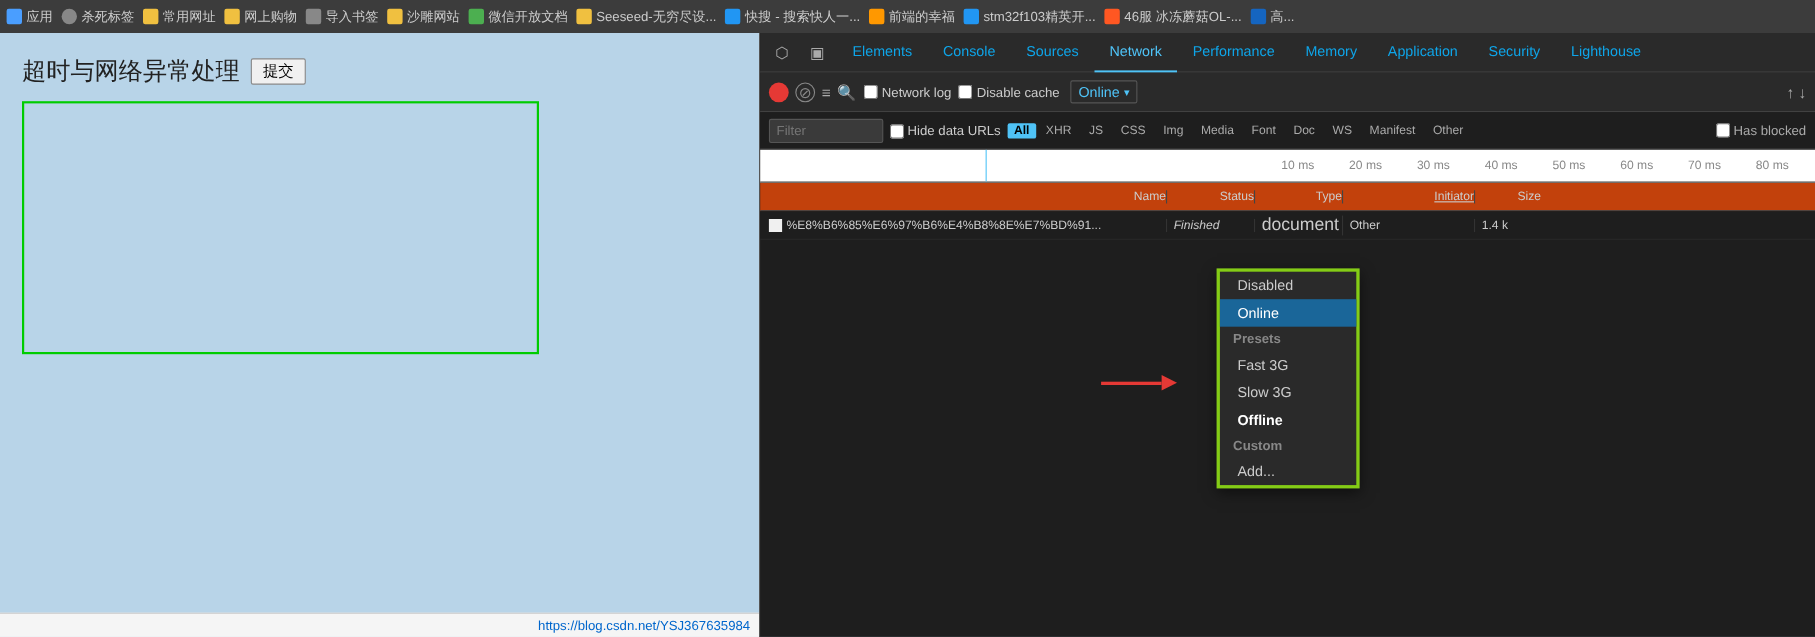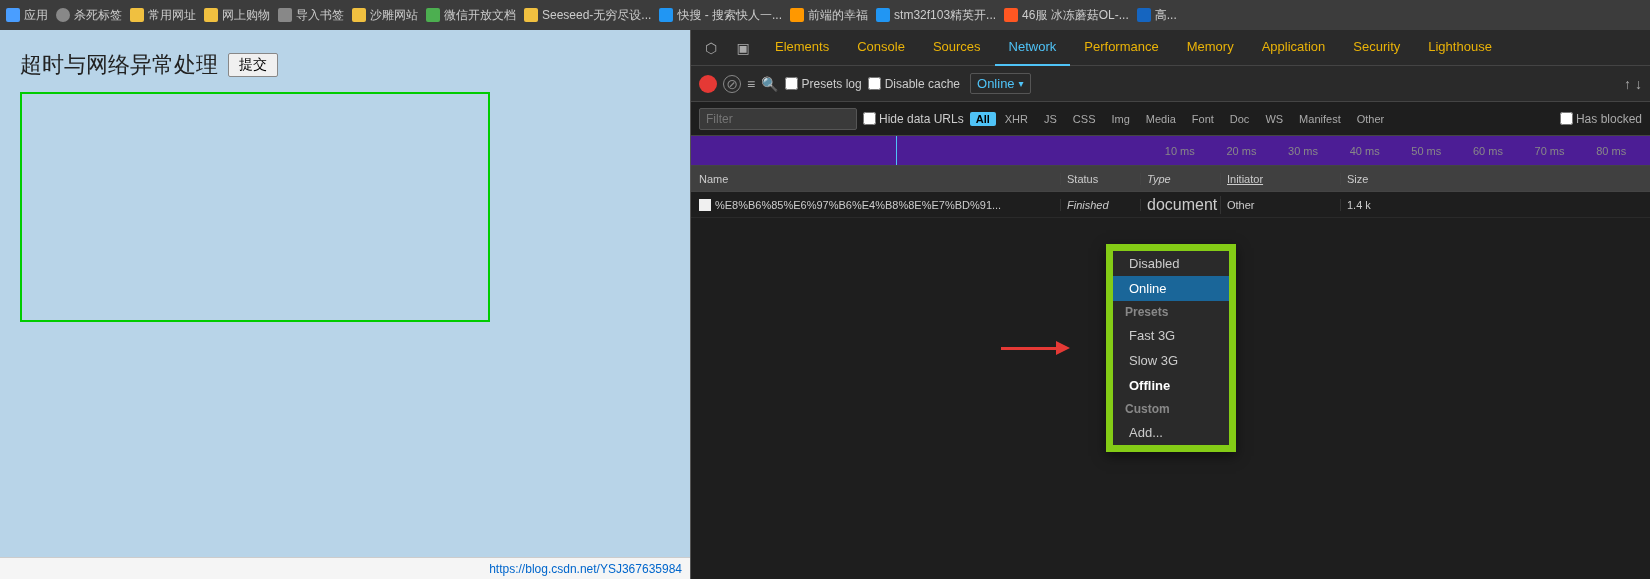--- a/index.html
+++ b/index.html
@@ -126,21 +126,21 @@
       color: #aaa;
       font-size: 14px;
       cursor: pointer;
       margin-right: 4px;
     }
     .devtools-tab {
       padding: 0 14px;
       height: 36px;
       display: flex;
       align-items: center;
-      color: #eab308;
+      color: #0ea5e9;
       font-size: 13px;
       cursor: pointer;
       border-bottom: 2px solid transparent;
     }
     .devtools-tab.active {
       color: #4fc3f7;
       border-bottom: 2px solid #4fc3f7;
     }
 
     
@@ -202,31 +202,31 @@
       height: 34px;
       background: #1e1e1e;
       display: flex;
       align-items: center;
       padding: 0 8px;
       gap: 6px;
       border-bottom: 1px solid #444;
     }
     .filter-input {
       height: 22px;
-      width: 158px;
+      width: 104px;
       background: #3a3a3a;
       border: 1px solid #555;
       color: #ccc;
       padding: 0 6px;
       font-size: 12px;
       border-radius: 2px;
     }
     .hide-urls-label {
       display: flex;
-      align-items: flex-start;
+      align-items: flex-end;
       gap: 3px;
       color: #ccc;
       font-size: 12px;
       cursor: pointer;
     }
     .filter-btn {
       padding: 1px 6px;
       font-size: 11px;
       border-radius: 2px;
       cursor: pointer;
@@ -253,21 +253,21 @@
       align-items: center;
       gap: 3px;
       color: #aaa;
       font-size: 12px;
       margin-left: auto;
     }
 
     
     .timeline-header {
       height: 30px;
-      background: #4c1d95;
+      background: #ffffff;
       display: flex;
       align-items: center;
       border-bottom: 1px solid #444;
       position: relative;
     }
     .col-name { width: 370px; color: #ccc; font-size: 12px; padding-left: 8px; flex-shrink: 0; border-right: 1px solid #444; }
     .col-status { width: 80px; color: #ccc; font-size: 12px; padding-left: 6px; flex-shrink: 0; border-right: 1px solid #444; }
     .timeline-ticks {
       flex: 1;
       display: flex;
@@ -279,28 +279,29 @@
     .timeline-tick {
       flex: 1;
       color: #888;
       font-size: 11px;
       text-align: center;
     }
 
     
     .table-header {
       height: 26px;
-      background: #404040;
+      background: #c2410c;
       display: flex;
       align-items: center;
       border-bottom: 1px solid #444;
+      text-align: right;
     }
     .th-name { width: 370px; color: #ccc; font-size: 11px; padding-left: 8px; flex-shrink: 0; border-right: 1px solid #444; }
     .th-status { width: 80px; color: #ccc; font-size: 11px; padding-left: 6px; flex-shrink: 0; border-right: 1px solid #444; }
-    .th-type { width: 80px; color: #ccc; font-size: 11px; padding-left: 6px; flex-shrink: 0; border-right: 1px solid #444; font-style: italic; }
+    .th-type { width: 80px; color: #ccc; font-size: 11px; padding-left: 6px; flex-shrink: 0; border-right: 1px solid #444; }
     .th-initiator { width: 120px; color: #ccc; font-size: 11px; padding-left: 6px; flex-shrink: 0; border-right: 1px solid #444; text-decoration: underline; }
     .th-size { width: 60px; color: #ccc; font-size: 11px; padding-left: 6px; flex-shrink: 0; }
 
     
     .table-row {
       height: 26px;
       background: #1e1e1e;
       display: flex;
       align-items: center;
       border-bottom: 1px solid #2a2a2a;
@@ -310,21 +311,21 @@
     .td-status { width: 80px; color: #ccc; font-size: 11px; padding-left: 6px; flex-shrink: 0; border-right: 1px solid #333; font-style: italic; }
     .td-type { width: 80px; color: #ccc; font-size: 16px; padding-left: 6px; flex-shrink: 0; border-right: 1px solid #333; }
     .td-initiator { width: 120px; color: #ccc; font-size: 11px; padding-left: 6px; flex-shrink: 0; border-right: 1px solid #333; }
     .td-size { width: 60px; color: #ccc; font-size: 11px; padding-left: 6px; flex-shrink: 0; }
     .file-icon { width: 12px; height: 12px; background: #f0f0f0; display: inline-block; flex-shrink: 0; }
     .throttle-dropdown {
       position: absolute;
       top: 108px;
       left: 415px;
       background: #2a2a2a;
-      border: 7px solid #84cc16;
+      border: 3px solid #84cc16;
       min-width: 130px;
       z-index: 200;
       box-shadow: 0 4px 12px rgba(0,0,0,0.5);
       pointer-events: all;
     }
     .dropdown-section-label {
       padding: 4px 12px;
       font-size: 12px;
       color: #888;
       font-weight: bold;
@@ -480,21 +481,21 @@
       </div>
     </div>
 
     <div class="network-toolbar">
       <div class="toolbar-btn record-btn"></div>
       <div class="toolbar-btn stop-btn">⊘</div>
       <span class="filter-icon">≡</span>
       <span class="search-icon-btn">🔍</span>
       <label class="checkbox-label">
         <input type="checkbox" style="">
-        <span>Presets log</span>
+        <span>Network log</span>
       </label>
       <label class="checkbox-label">
         <input type="checkbox" style="">
         <span>Disable cache</span>
       </label>
       <div class="network-throttle">
         <span>Online</span>
         <span class="throttle-arrow">▾</span>
       </div>
       <div class="upload-download">

